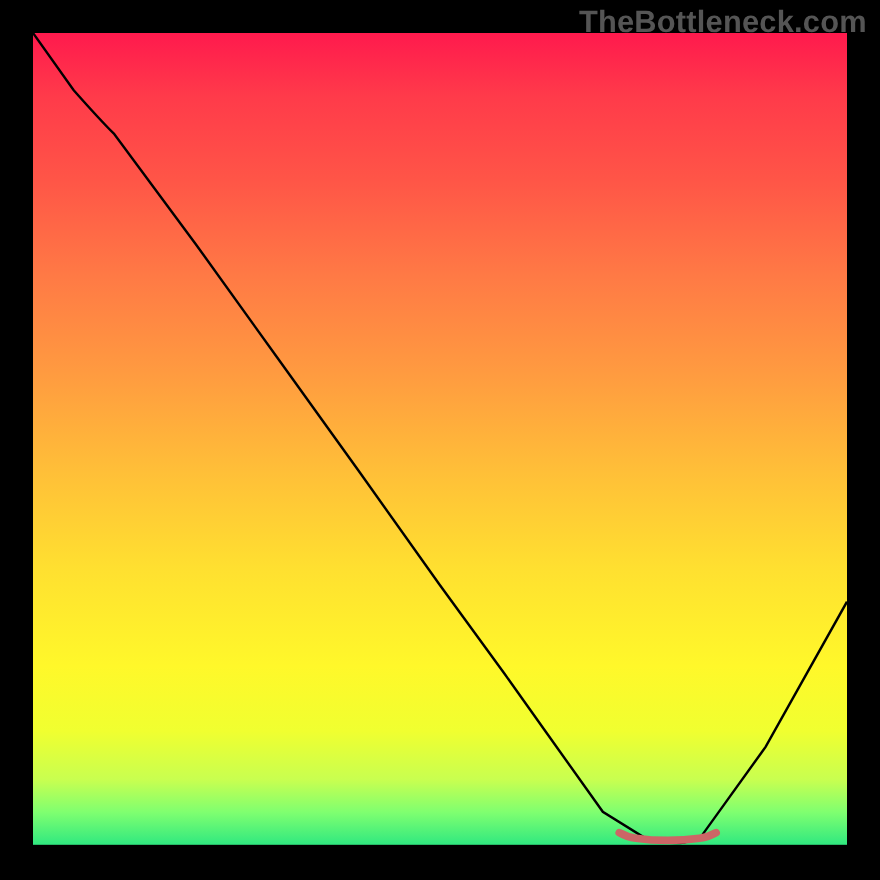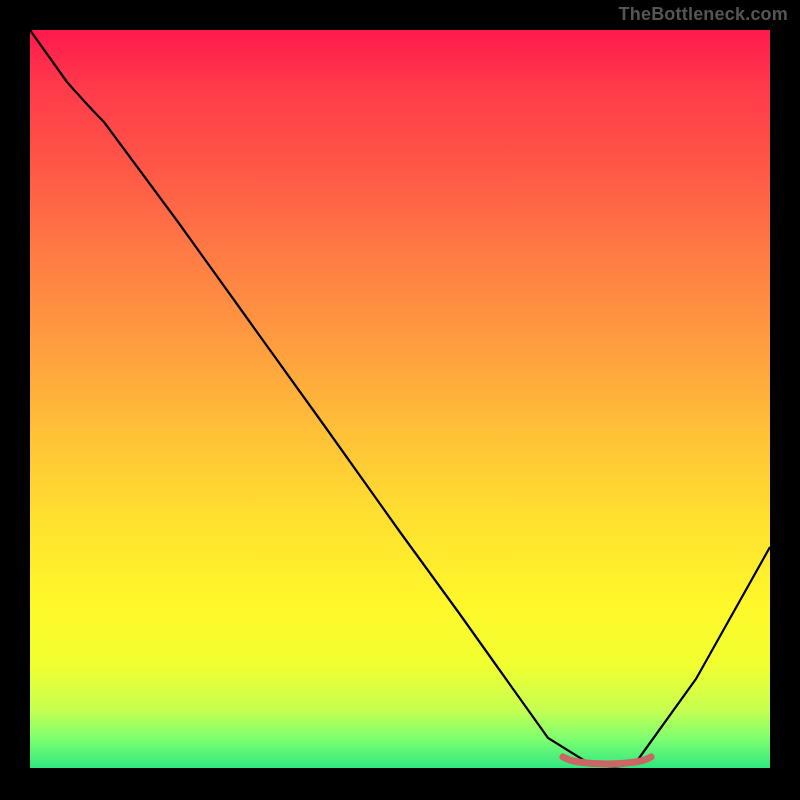--- a/index.html
+++ b/index.html
@@ -15,21 +15,21 @@
     position: relative;
     width: 800px;
     height: 800px;
     background: #000;
   }
   .watermark {
     position: absolute;
     top: 4px;
     right: 12px;
     color: #555;
-    font-size: 18px;
+    font-size: 28px;
     font-weight: bold;
     z-index: 10;
     letter-spacing: 0.2px;
   }
   .plot-frame {
     position: absolute;
     left: 30px;
     top: 30px;
     width: 740px;
     height: 738px;

